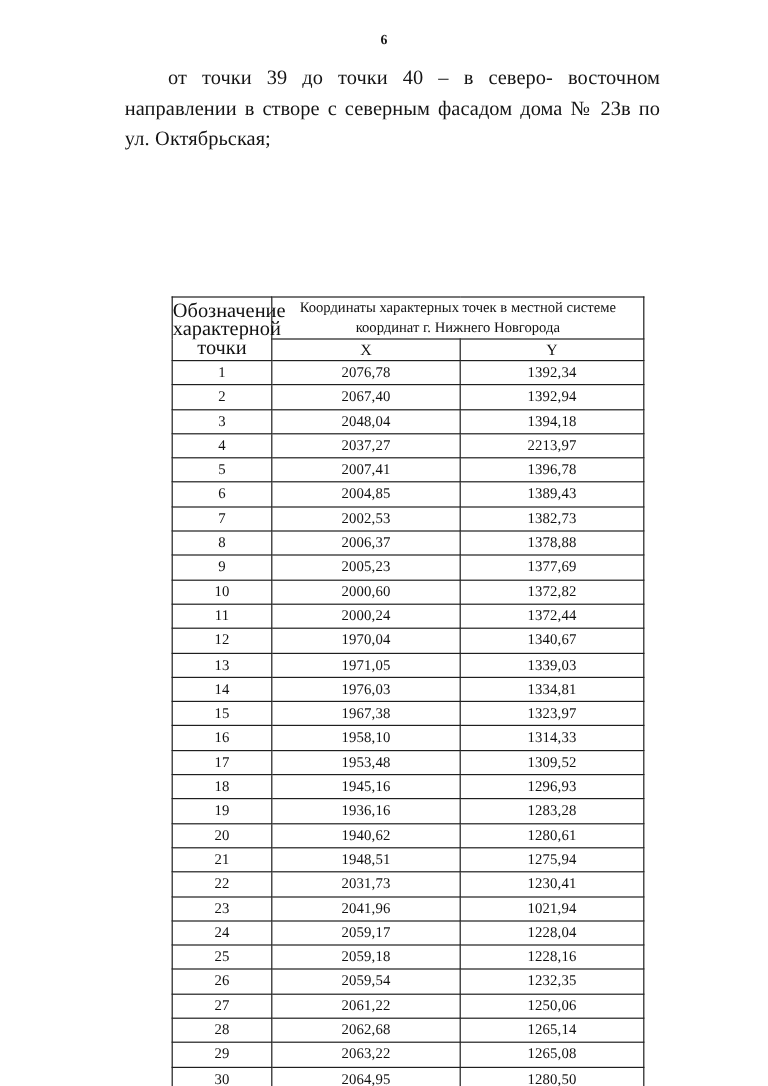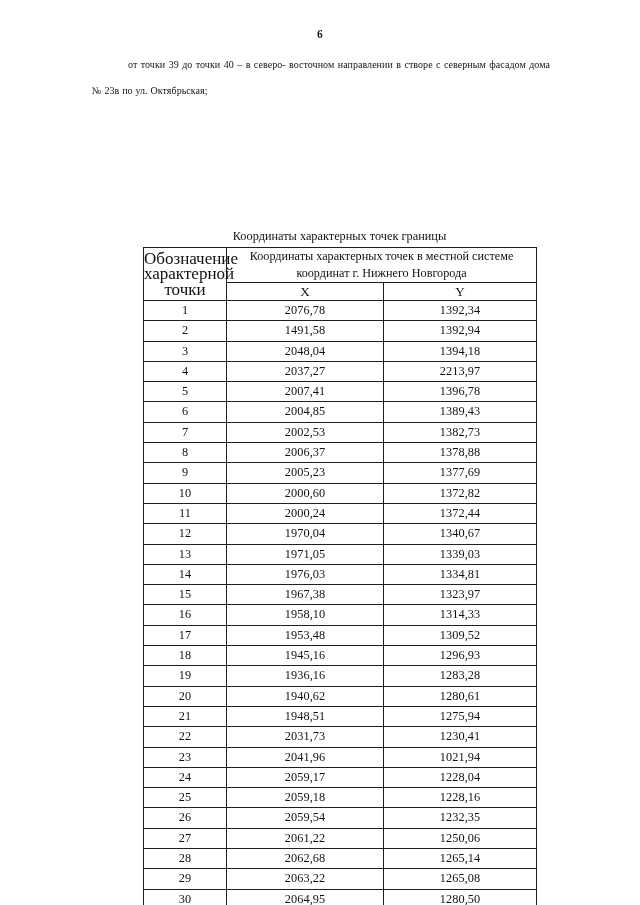--- a/index.html
+++ b/index.html
@@ -33,24 +33,24 @@
   }
 
   
   .body-text {
     position: absolute;
     top: 52px;
     left: 92px;
     width: 458px;
   }
   .para {
-    margin: 0 0 2px 0;
+    margin: 0 0 2px 12px;
     text-indent: 36px;
     text-align: justify;
-    font-size: 10px;
+    font-size: 17px;
     line-height: 25.5px;
     color: #141414;
     letter-spacing: 0.05px;
     word-spacing: 0.3px;
   }
 
   
   .table-caption {
     position: absolute;
     top: 228px;
@@ -116,21 +116,20 @@
 <body>
 
 <div class="page">
 
   <div class="page-number">6</div>
 
   <div class="body-text">
     <p class="para">от точки 39 до точки 40 – в северо- восточном направлении в створе с северным фасадом дома № 23в по ул. Октябрьская;</p>
   </div>
 
-  <div class="table-caption">Координаты характерных точек границы</div>
 
   <table class="coords-table">
     <colgroup>
       <col class="col-point">
       <col class="col-x">
       <col class="col-y">
     </colgroup>
     <thead>
       <tr>
         <th class="th-point" rowspan="2">Обозначение характерной точки</th>
@@ -142,21 +141,21 @@
       </tr>
     </thead>
     <tbody id="table-body">
         <tr>
           <td class="cell-num">1</td>
           <td class="cell-num">2076,78</td>
           <td class="cell-num">1392,34</td>
         </tr>
         <tr>
           <td class="cell-num">2</td>
-          <td class="cell-num">1491,58</td>
+          <td class="cell-num">2067,40</td>
           <td class="cell-num">1392,94</td>
         </tr>
         <tr>
           <td class="cell-num">3</td>
           <td class="cell-num">2048,04</td>
           <td class="cell-num">1394,18</td>
         </tr>
         <tr>
           <td class="cell-num">4</td>
           <td class="cell-num">2037,27</td>

